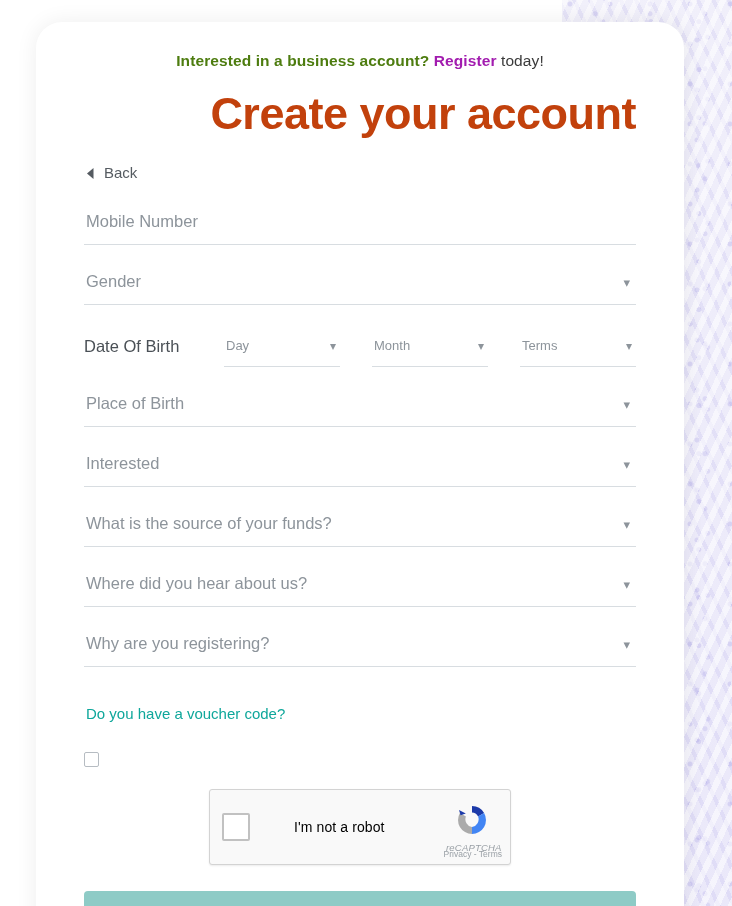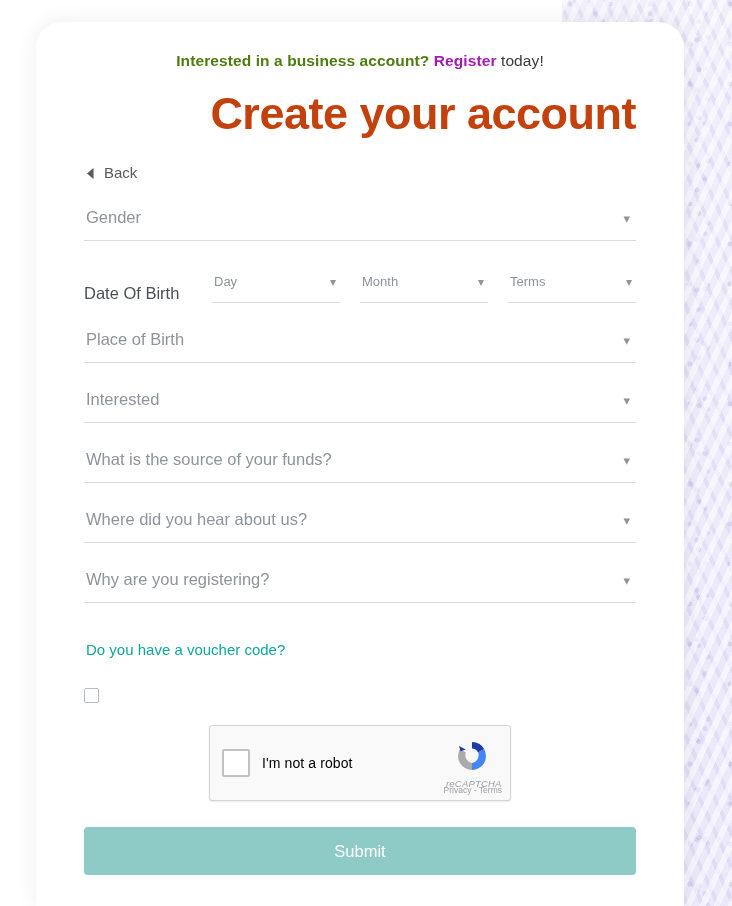--- a/index.html
+++ b/index.html
@@ -109,23 +109,23 @@
     right: 6px;
     top: 50%;
     transform: translateY(-50%);
     color: #8d949b;
     font-size: 13px;
     line-height: 1;
   }
 
   .dob-row {
     display: flex;
-    align-items: flex-end;
+    align-items: center;
     margin-top: 20px;
-    gap: 4px;
+    gap: 16px;
   }
   .dob-label {
     font-size: 16.5px;
     color: #4a5056;
     width: 124px;
     flex: none;
   }
   .dob-field {
     position: relative;
     border-bottom: 1px solid #d8dde1;
@@ -191,20 +191,21 @@
     width: 302px;
     height: 76px;
     border: 1px solid #d3d3d3;
     border-radius: 3px;
     background: #f9f9f9;
     box-shadow: 0 1px 2px rgba(0,0,0,0.08);
     display: flex;
     align-items: center;
     position: relative;
     padding: 0 12px;
+    gap: 32px;
   }
   .captcha .cb {
     width: 28px;
     height: 28px;
     border: 2px solid #c1c1c1;
     border-radius: 2px;
     background: #fff;
     flex: none;
   }
   .captcha .cap-label {
@@ -272,20 +273,23 @@
 
   <div class="back-row">
     <span>
       <svg width="13" height="15" viewBox="0 0 13 15" aria-hidden="true">
         <path d="M9.5 2 L3 7.5 L9.5 13 Z" fill="#555b61"></path>
       </svg>
     </span>
     <span>Back</span>
   </div>
 
+  <div class="field first">
+    <span class="label">Mobile Number</span>
+  </div>
 
   <div class="field">
     <span class="label">Gender</span>
     <span class="chev">▾</span>
   </div>
 
   <div class="dob-row">
     <span class="dob-label">Date Of Birth</span>
 
     <div class="dob-field">

